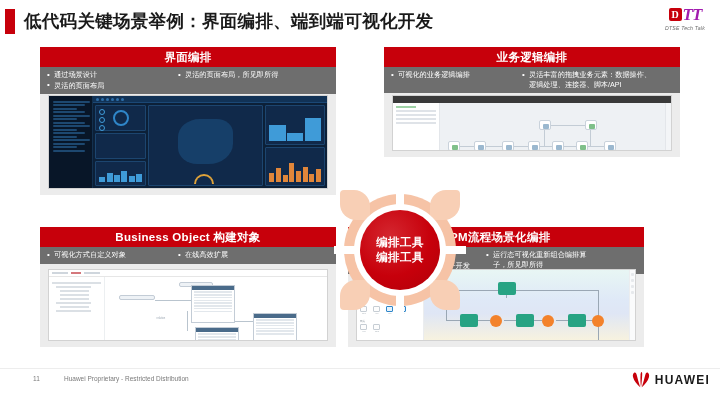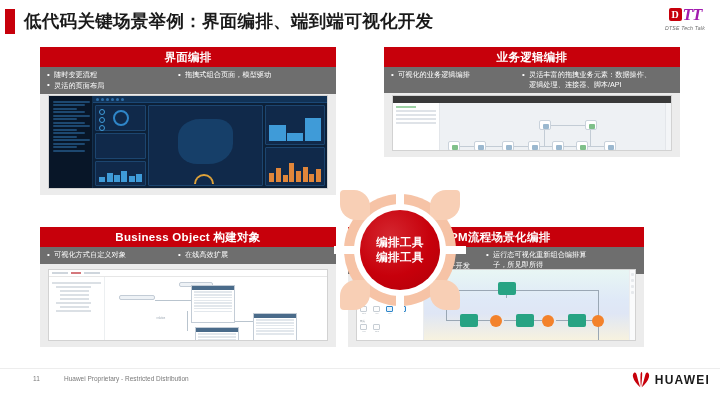--- a/index.html
+++ b/index.html
@@ -196,25 +196,25 @@
     </div>
     <div class="dtt-sub">DTSE Tech Talk</div>
   </div>
 
   <div class="grid">
 
     <div class="panel p-tl">
       <div class="phead">界面编排</div>
       <div class="pbullets">
         <div class="bcol narrow">
-          <div class="bullet">随时变更流程</div>
+          <div class="bullet">通过场景设计</div>
           <div class="bullet">灵活的页面布局</div>
         </div>
         <div class="bcol">
-          <div class="bullet">拖拽式组合页面，模型驱动</div>
+          <div class="bullet">灵活的页面布局，所见即所得</div>
         </div>
       </div>
       <div class="shot">
         <div class="bi">
           <div class="bi-side">
             <div class="bi-line l"></div>
               <div class="bi-line m"></div>
               <div class="bi-line s"></div>
             <div class="bi-line m"></div>
               <div class="bi-line l"></div>

